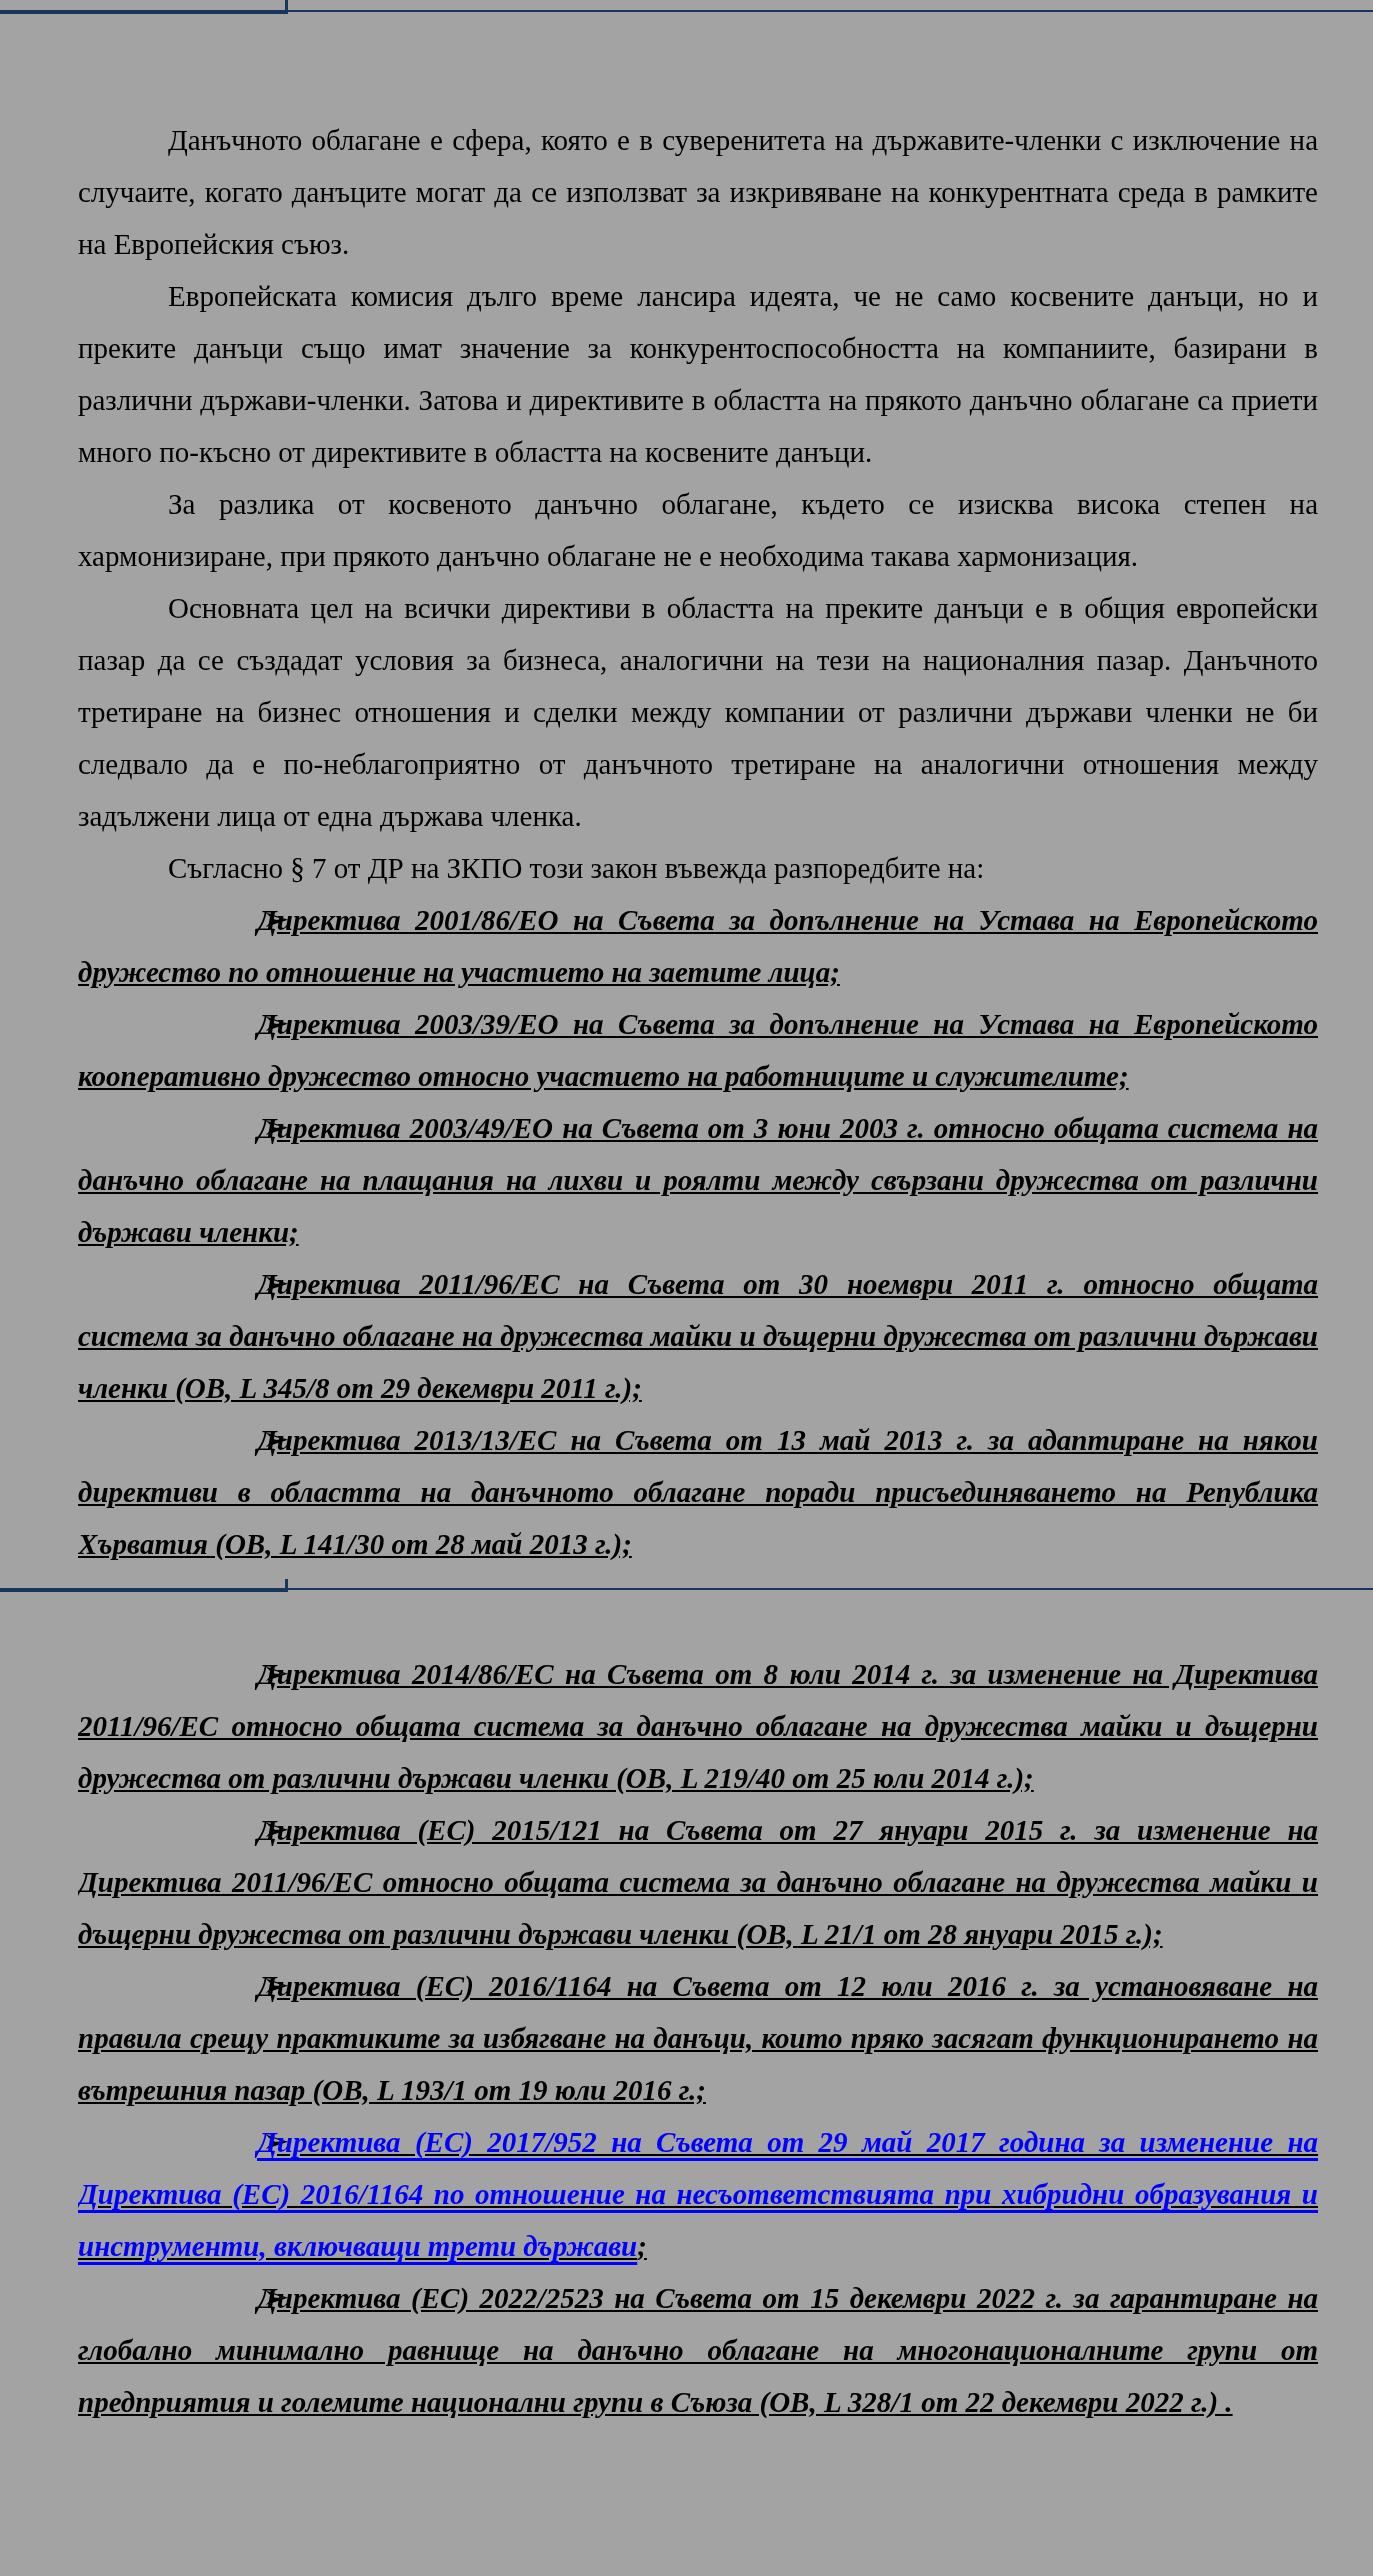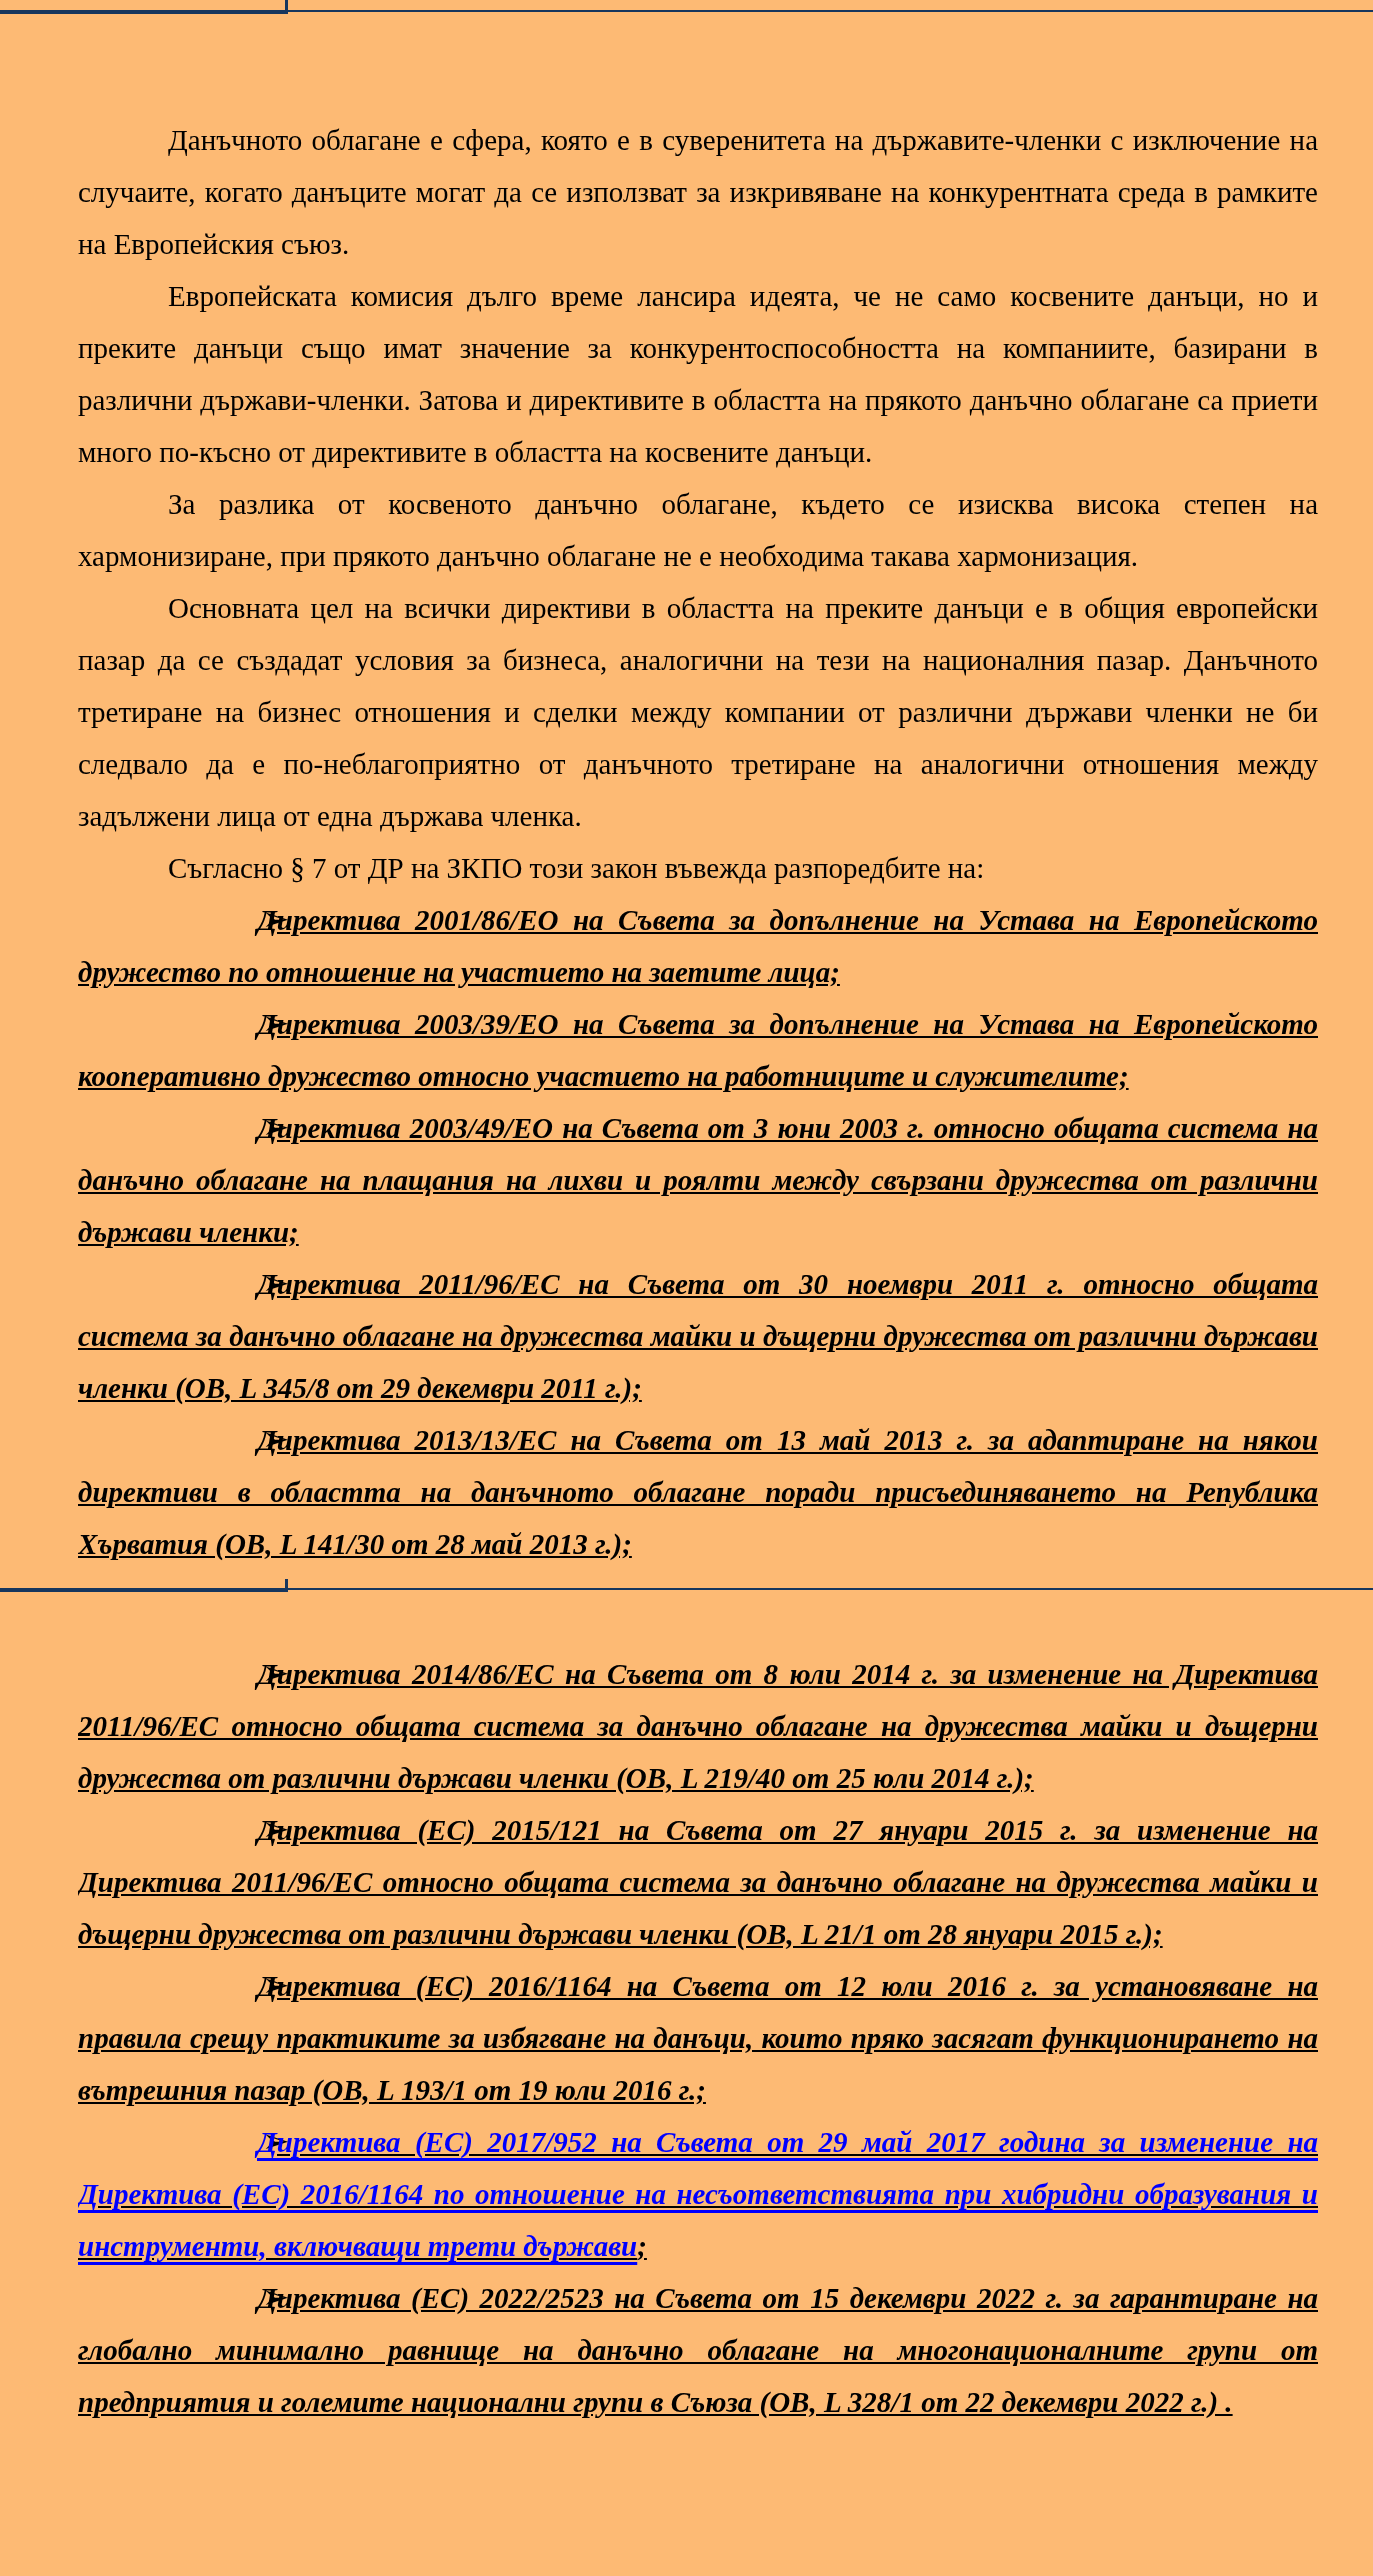--- a/index.html
+++ b/index.html
@@ -11,21 +11,21 @@
     width: 1374px;
     height: 2576px;
     overflow: hidden;
     font-family: "Liberation Serif", "DejaVu Serif", serif;
     color: var(--text-black, #000000);
   }
   .page {
     position: relative;
     width: 1374px;
     height: 2576px;
-    background: #fdba74;
+    background: #a3a3a3;
   }
 
   
   .seg { position: absolute; background: var(--rule-navy, #17365d); }
 
   
   .b-top-thick  { left: 0;     top: 10px;  width: 286px;  height: 3.7px; }
   .b-top-notch  { left: 285px; top: 0;     width: 2.8px;    height: 13.8px; }
   .b-top-thin   { left: 287px; top: 10px;  width: 1086px; height: 1.8px; }
 

